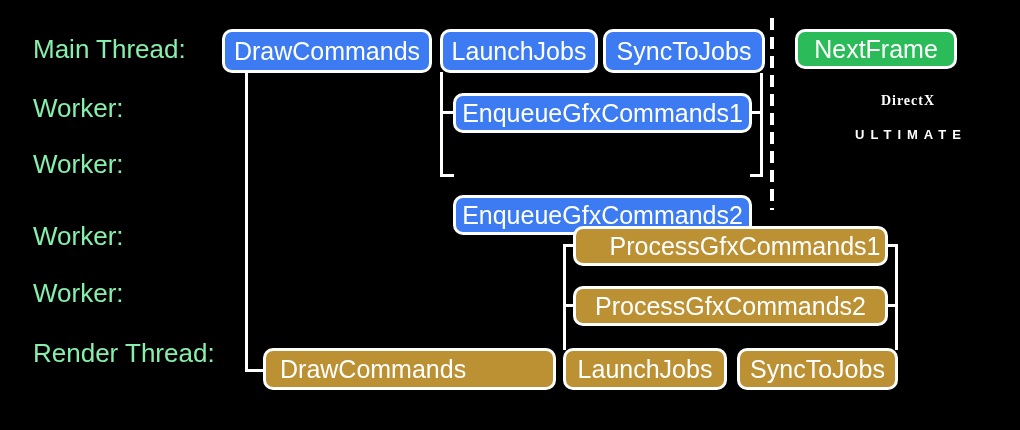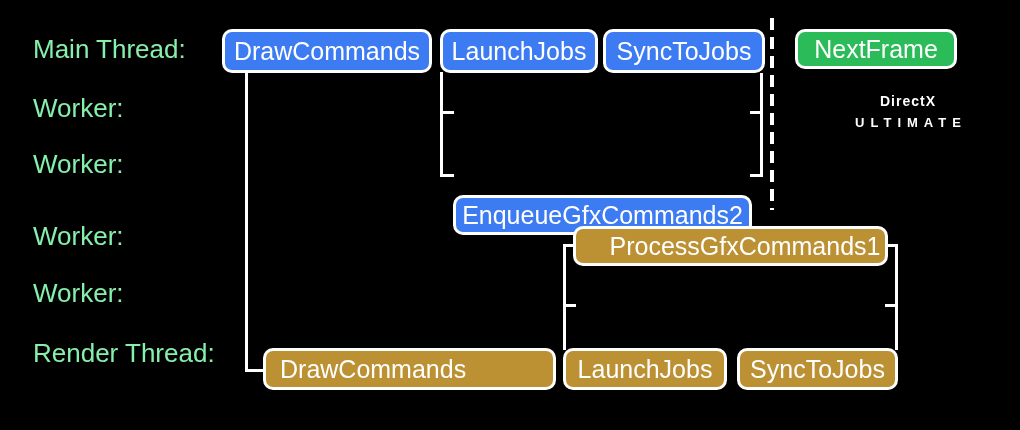--- a/index.html
+++ b/index.html
@@ -62,20 +62,21 @@
     left: 840px; top: 93px;
     width: 136px;
     text-align: center;
     z-index: 2;
   }
   .dx-brand {
     color: #fff;
     font-weight: bold;
     font-size: 14px;
     letter-spacing: 1px;
+    font-family: Liberation Serif, serif;
   }
   .dx-numeral {
     display: inline-block;
     font-family: "DejaVu Serif", serif;
     font-weight: bold;
     font-size: 72px;
     line-height: 66px;
     letter-spacing: -5px;
     margin-top: 2px;
     background-image:
@@ -91,21 +92,21 @@
     color: transparent;
     transform: scaleX(0.92);
     filter: drop-shadow(0 0 4px rgba(80,255,80,0.85))
             drop-shadow(0 0 12px rgba(0,255,40,0.40));
   }
   .dx-edition {
     color: #fff;
     font-weight: bold;
     font-size: 13px;
     letter-spacing: 6px;
-    margin-top: 6px;
+    margin-top: 18px;
     padding-left: 6px; 
   }
 </style>
 </head>
 <body>
 
 <div class="stage">
 
   <div class="thread-label" style="top:34px">Main Thread:</div>
   <div class="thread-label" style="top:93px">Worker:</div>
@@ -132,23 +133,25 @@
   <div class="conn" style="left:885px; top:244px; width:13px; height:3px;"></div>
   <div class="conn" style="left:885px; top:304px; width:13px; height:3px;"></div>
 
   <div class="frame-divider"></div>
 
   <div class="box blue" style="left:222px; top:29px; width:210px; height:44px;">DrawCommands</div>
   <div class="box blue" style="left:440px; top:29px; width:158px; height:44px;">LaunchJobs</div>
   <div class="box blue" style="left:603px; top:29px; width:162px; height:44px;">SyncToJobs</div>
   <div class="box green" style="left:795px; top:29px; width:162px; height:40px;">NextFrame</div>
 
+  <div class="box blue" style="left:453px; top:93px;  width:299px; height:40px;">EnqueueGfxCommands1</div>
   <div class="box blue" style="left:453px; top:155px; width:299px; height:40px;margin-top:40px;">EnqueueGfxCommands2</div>
 
   <div class="box gold" style="left:573px; top:226px; width:315px; height:40px;padding-left:29px;">ProcessGfxCommands1</div>
+  <div class="box gold" style="left:573px; top:286px; width:315px; height:40px;">ProcessGfxCommands2</div>
 
   <div class="box gold left-text" style="left:263px; top:348px; width:293px; height:42px;">DrawCommands</div>
   <div class="box gold" style="left:563px; top:348px; width:164px; height:42px;">LaunchJobs</div>
   <div class="box gold" style="left:737px; top:348px; width:161px; height:42px;">SyncToJobs</div>
 
   <div class="dx-logo">
     <div class="dx-brand">DirectX</div>
     <div class="dx-edition">ULTIMATE</div>
   </div>
 

